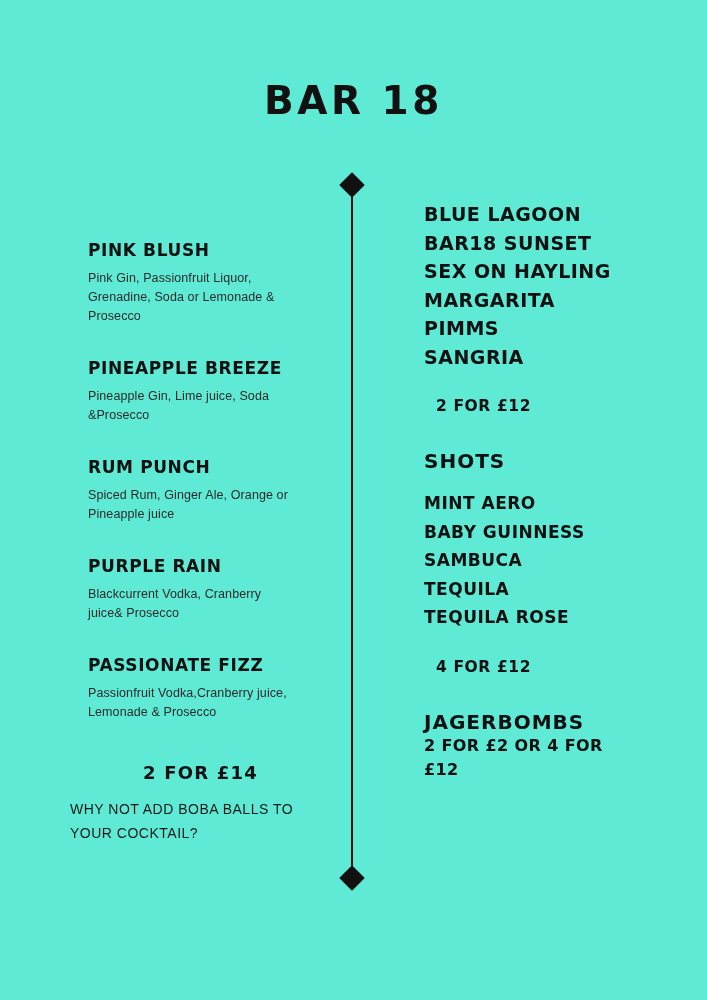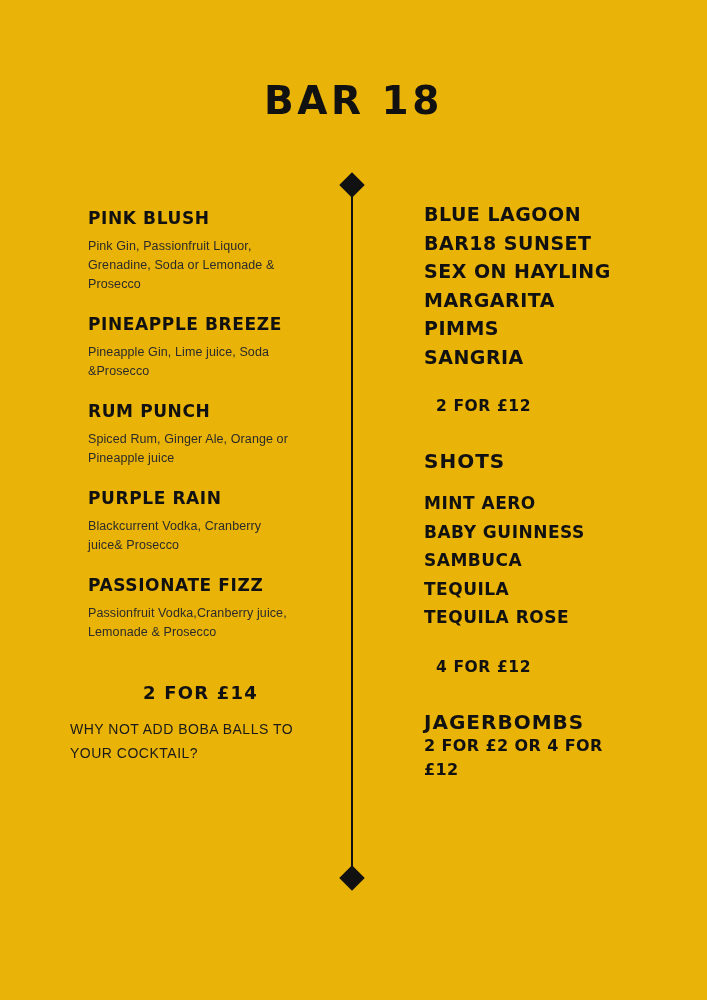--- a/index.html
+++ b/index.html
@@ -12,21 +12,21 @@
     height: 1000px;
     position: relative;
     font-family: "Liberation Sans", sans-serif;
     color: #1a1a1a;
     overflow: hidden;
   }
 
   .page {
     position: absolute;
     inset: 0;
-    background: #eab308;
+    background: #5eead4;
   }
 
   
   .title {
     position: absolute;
     top: 78px;
     left: 0;
     width: 707px;
     text-align: center;
     font-size: 39px;
@@ -72,20 +72,21 @@
 
   
   .cocktail { margin-bottom: 20px; }
   .cocktail-name {
     font-family: "DejaVu Sans", sans-serif;
     font-size: 17px;
     font-weight: 700;
     letter-spacing: 0.6px;
     color: #111111;
     margin-bottom: 9px;
+    margin-top: 32px;
   }
   .cocktail-desc {
     font-family: Liberation Sans, sans-serif;
     font-size: 12.5px;
     line-height: 19px;
     color: #2b2b2b;
     letter-spacing: 0.1px;
     max-width: 200px;
   }
 

